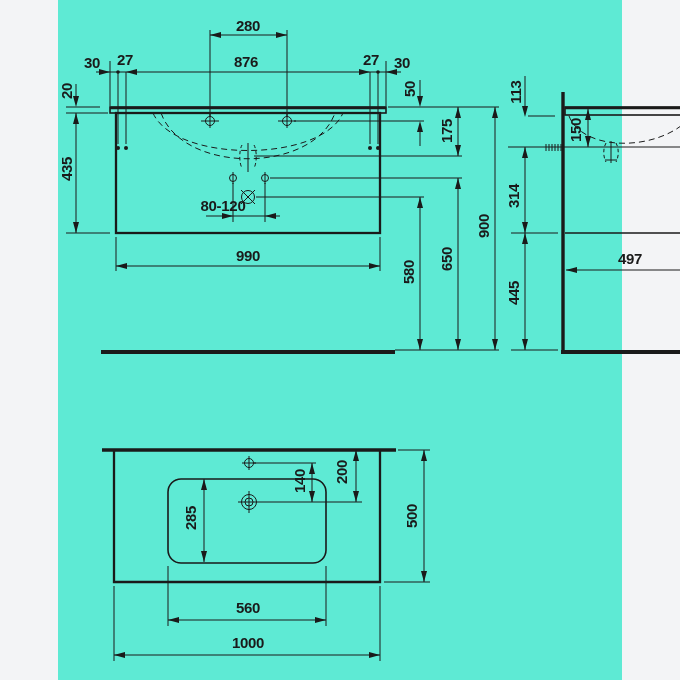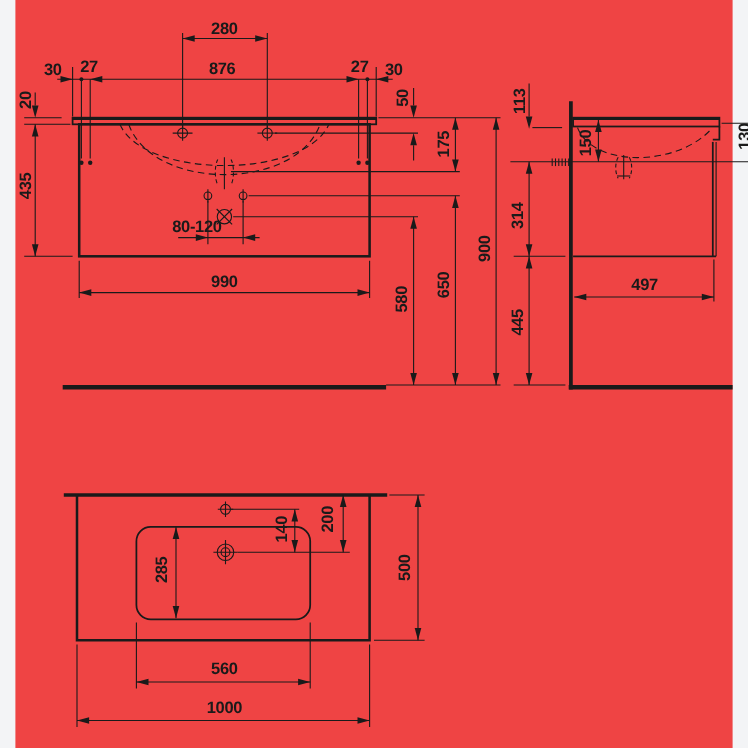--- a/index.html
+++ b/index.html
@@ -1,16 +1,16 @@
 <!DOCTYPE html>
 <html><head>
 <meta charset="utf-8">
 <style>
   html,body{margin:0;padding:0;background:#f3f4f6;}
-  .stage{width:652px;height:680px;background:#ef4444;position:relative;margin:0 auto;
+  .stage{width:564px;height:680px;background:#5eead4;position:relative;margin:0 auto;
          font-family:"Liberation Sans",sans-serif;}
   svg{display:block}
   .t{stroke:#1a1a1a;stroke-width:1;fill:none;stroke-linecap:butt}
   .m{stroke:#1a1a1a;stroke-width:1.6;fill:none}
   .b{stroke:#1a1a1a;stroke-width:2.3;fill:none}
   .k{stroke:#1a1a1a;stroke-width:4;fill:none}
   .w{stroke:#1a1a1a;stroke-width:3.4;fill:none}
   .dash{stroke-dasharray:6 4}
   .dash2{stroke-dasharray:3.5 2.6}
   .ah{fill:#1a1a1a;stroke:none}

